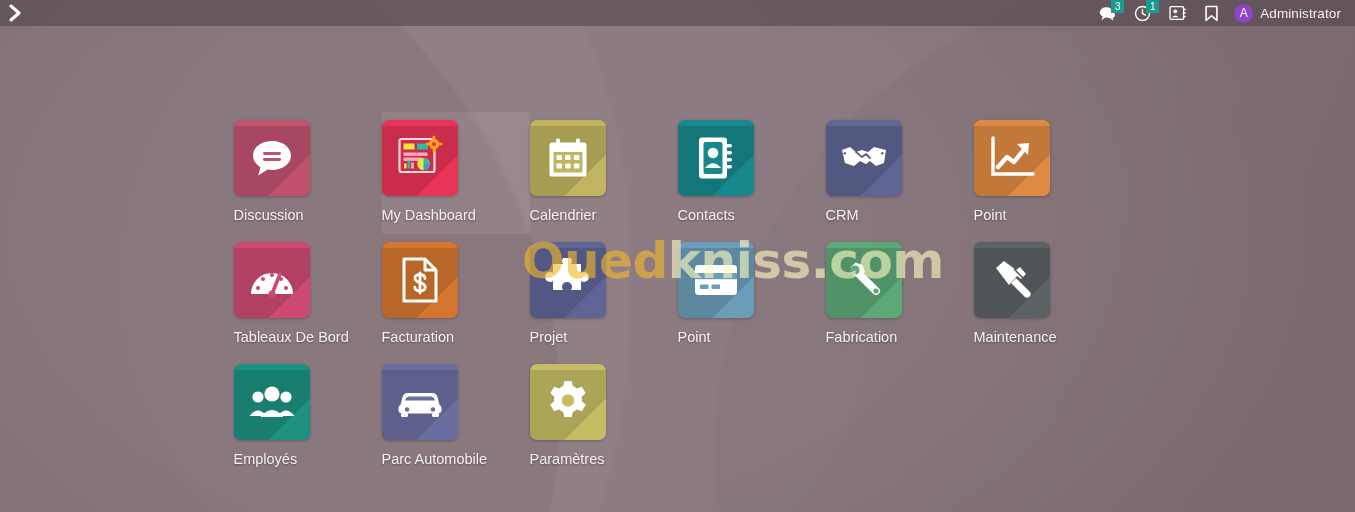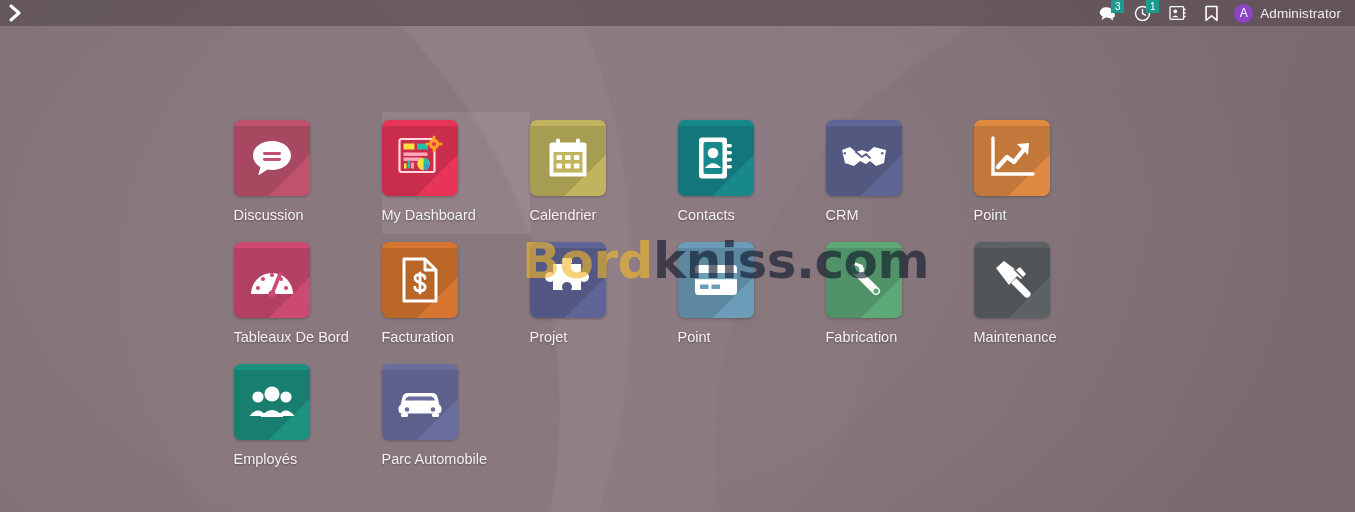--- a/index.html
+++ b/index.html
@@ -152,21 +152,21 @@
     position: absolute;
     left: 522px; top: 232px;
     z-index: 30; pointer-events: none;
     font-size: 50px; font-weight: bold;
     letter-spacing: -0.5px;
     opacity: 0.62;
     font-family: "DejaVu Sans", sans-serif;
     white-space: nowrap;
   }
   .wm-a { color: #f2b92c; }
-  .wm-b { color: #0f172a; }
+  .wm-b { color: #fef9c3; }
 </style>
 </head>
 <body>
 
 <div class="bg-layer">
   <div class="bg-base"></div>
   <div class="bg-curve-a"></div>
   <div class="bg-curve-b"></div>
   <div class="bg-curve-c"></div>
   <div class="bg-curve-d"></div>
@@ -427,18 +427,30 @@
       <rect x="2.5" y="19" width="43" height="8.5" rx="3.4" fill="#ffffff"></rect>
       <rect x="5" y="27" width="7" height="4" rx="1.6" fill="#ffffff"></rect>
       <rect x="36" y="27" width="7" height="4" rx="1.6" fill="#ffffff"></rect>
       <circle cx="11" cy="23.5" r="2.3" fill="#6a6e9e"></circle>
       <circle cx="37" cy="23.5" r="2.3" fill="#6a6e9e"></circle>
       <path d="M9 14.5 C10 11.5 11.2 10.5 13.5 10.5 H34.5 C36.8 10.5 38 11.5 39 14.5 Z" fill="#6a6e9e"></path>
     </svg>
         </div>
         <div class="app-label">Parc Automobile</div>
       </div>
+      <div class="app">
+        <div class="tile" style="background: rgb(197, 188, 99);">
+          <svg width="46" height="46" viewBox="0 0 46 46">
+      <path d="M19.2 2 h7.6 l1 5.1 a16 16 0 0 1 4.2 2.4 l4.9 -1.8 l3.8 6.6 l-3.9 3.4
+               a16 16 0 0 1 0 4.6 l3.9 3.4 l-3.8 6.6 l-4.9 -1.8 a16 16 0 0 1 -4.2 2.4
+               l-1 5.1 h-7.6 l-1 -5.1 a16 16 0 0 1 -4.2 -2.4 l-4.9 1.8 l-3.8 -6.6 l3.9 -3.4
+               a16 16 0 0 1 0 -4.6 l-3.9 -3.4 l3.8 -6.6 l4.9 1.8 a16 16 0 0 1 4.2 -2.4 Z" fill="#ffffff"></path>
+      <circle cx="23" cy="21.5" r="6.2" fill="#c5bc63"></circle>
+    </svg>
+        </div>
+        <div class="app-label">Paramètres</div>
+      </div>
     </div>
 </div>
 
 <div class="watermark">
-  <span class="wm-a">Bord</span><span class="wm-b">kniss.com</span>
+  <span class="wm-a">Oued</span><span class="wm-b">kniss.com</span>
 </div>
 
 </body></html>

